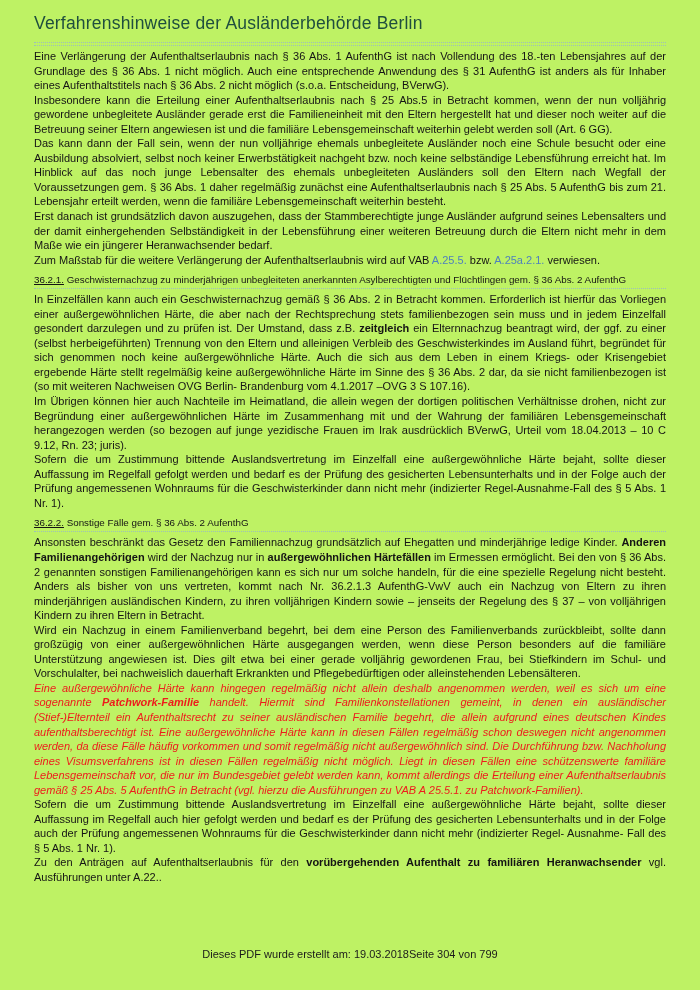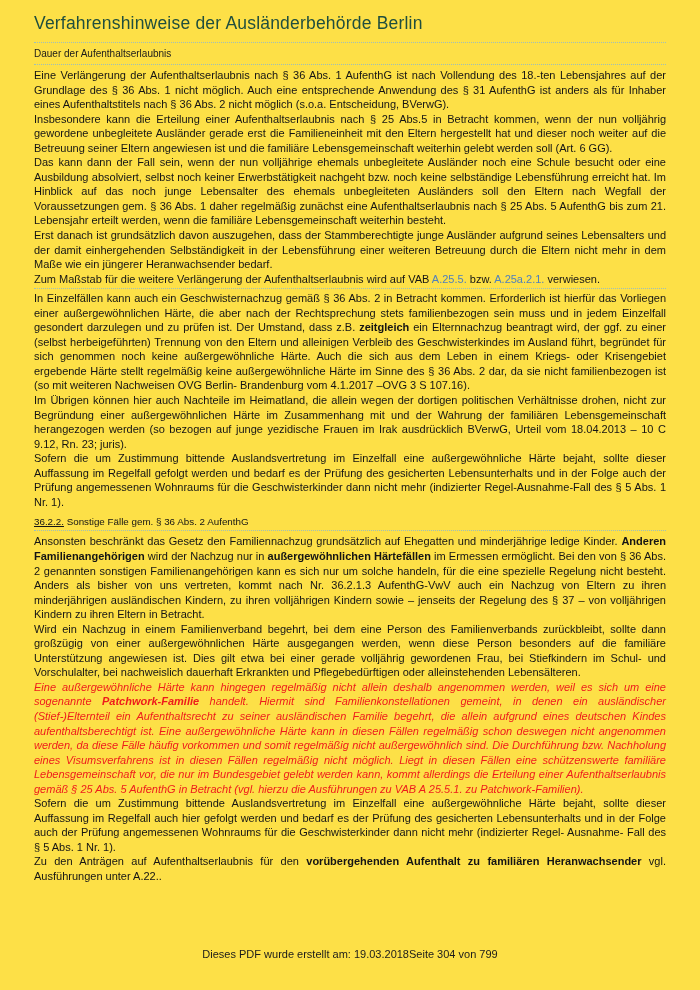--- a/index.html
+++ b/index.html
@@ -1,20 +1,20 @@
 <!DOCTYPE html>
 <html><head>
 <meta charset="utf-8">
 <style>
   html,body{margin:0;padding:0;background:#e8e8e8;}
   .page{
     position:relative;
     width:700px;height:990px;
     margin:0 auto;
-    background:#fde047;
+    background:#bef264;
     font-family:"Liberation Sans",sans-serif;
     color:#141414;
     overflow:hidden;
     box-sizing:border-box;
   }
   .content{padding:0 34px;}
   .doc-title{
     margin:0;padding-top:13px;padding-bottom:6px;
     font-size:17.5px;font-weight:400;letter-spacing:.2px;
     color:#1f4e3e;
@@ -56,28 +56,28 @@
     font-size:11px;color:#1a1a1a;
   }
 </style>
 </head>
 <body>
 
 <div class="page">
   <div class="content">
     <h1 class="doc-title">Verfahrenshinweise der Ausländerbehörde Berlin</h1>
     <div class="dotted"></div>
-    <div class="section-label">Dauer der Aufenthaltserlaubnis</div>
     <div class="dotted"></div>
     <div class="doc-body">
         <div class="para"><span class="r-normal">Eine Verlängerung der Aufenthaltserlaubnis nach § 36 Abs. 1 AufenthG ist nach Vollendung des 18.-ten Lebensjahres auf der Grundlage des § 36 Abs. 1 nicht möglich. Auch eine entsprechende Anwendung des § 31 AufenthG ist anders als für Inhaber eines Aufenthaltstitels nach § 36 Abs. 2 nicht möglich (s.o.a. Entscheidung, BVerwG).</span></div>
         <div class="para"><span class="r-normal">Insbesondere kann die Erteilung einer Aufenthaltserlaubnis nach § 25 Abs.5 in Betracht kommen, wenn der nun volljährig gewordene unbegleitete Ausländer gerade erst die Familieneinheit mit den Eltern hergestellt hat und dieser noch weiter auf die Betreuung seiner Eltern angewiesen ist und die familiäre Lebensgemeinschaft weiterhin gelebt werden soll (Art. 6 GG).</span></div>
         <div class="para"><span class="r-normal">Das kann dann der Fall sein, wenn der nun volljährige ehemals unbegleitete Ausländer noch eine Schule besucht oder eine Ausbildung absolviert, selbst noch keiner Erwerbstätigkeit nachgeht bzw. noch keine selbständige Lebensführung erreicht hat. Im Hinblick auf das noch junge Lebensalter des ehemals unbegleiteten Ausländers soll den Eltern nach Wegfall der Voraussetzungen gem. § 36 Abs. 1 daher regelmäßig zunächst eine Aufenthaltserlaubnis nach § 25 Abs. 5 AufenthG bis zum 21. Lebensjahr erteilt werden, wenn die familiäre Lebensgemeinschaft weiterhin besteht.</span></div>
         <div class="para"><span class="r-normal">Erst danach ist grundsätzlich davon auszugehen, dass der Stammberechtigte junge Ausländer aufgrund seines Lebensalters und der damit einhergehenden Selbständigkeit in der Lebensführung einer weiteren Betreuung durch die Eltern nicht mehr in dem Maße wie ein jüngerer Heranwachsender bedarf.</span></div>
         <div class="para"><span class="r-normal">Zum Maßstab für die weitere Verlängerung der Aufenthaltserlaubnis wird auf VAB </span><span class="r-link">A.25.5.</span><span class="r-normal"> bzw. </span><span class="r-link">A.25a.2.1.</span><span class="r-normal"> verwiesen.</span></div>
+        <div class="h-small"><span class="r-usmall">36.2.1.</span><span class="r-normal"> Geschwisternachzug zu minderjährigen unbegleiteten anerkannten Asylberechtigten und Flüchtlingen gem. § 36 Abs. 2 AufenthG</span></div>
         <div class="dotted"></div>
         <div class="para"><span class="r-normal">In Einzelfällen kann auch ein Geschwisternachzug gemäß § 36 Abs. 2 in Betracht kommen. Erforderlich ist hierfür das Vorliegen einer außergewöhnlichen Härte, die aber nach der Rechtsprechung stets familienbezogen sein muss und in jedem Einzelfall gesondert darzulegen und zu prüfen ist. Der Umstand, dass z.B. </span><span class="r-bold">zeitgleich</span><span class="r-normal"> ein Elternnachzug beantragt wird, der ggf. zu einer (selbst herbeigeführten) Trennung von den Eltern und alleinigen Verbleib des Geschwisterkindes im Ausland führt, begründet für sich genommen noch keine außergewöhnliche Härte. Auch die sich aus dem Leben in einem Kriegs- oder Krisengebiet ergebende Härte stellt regelmäßig keine außergewöhnliche Härte im Sinne des § 36 Abs. 2 dar, da sie nicht familienbezogen ist (so mit weiteren Nachweisen OVG Berlin- Brandenburg vom 4.1.2017 –OVG 3 S 107.16).</span></div>
         <div class="para"><span class="r-normal">Im Übrigen können hier auch Nachteile im Heimatland, die allein wegen der dortigen politischen Verhältnisse drohen, nicht zur Begründung einer außergewöhnlichen Härte im Zusammenhang mit und der Wahrung der familiären Lebensgemeinschaft herangezogen werden (so bezogen auf junge yezidische Frauen im Irak ausdrücklich BVerwG, Urteil vom 18.04.2013 – 10 C 9.12, Rn. 23; juris).</span></div>
         <div class="para"><span class="r-normal">Sofern die um Zustimmung bittende Auslandsvertretung im Einzelfall eine außergewöhnliche Härte bejaht, sollte dieser Auffassung im Regelfall gefolgt werden und bedarf es der Prüfung des gesicherten Lebensunterhalts und in der Folge auch der Prüfung angemessenen Wohnraums für die Geschwisterkinder dann nicht mehr (indizierter Regel-Ausnahme-Fall des § 5 Abs. 1 Nr. 1).</span></div>
         <div class="h-small"><span class="r-usmall">36.2.2.</span><span class="r-normal"> Sonstige Fälle gem. § 36 Abs. 2 AufenthG</span></div>
         <div class="dotted"></div>
         <div class="para"><span class="r-normal">Ansonsten beschränkt das Gesetz den Familiennachzug grundsätzlich auf Ehegatten und minderjährige ledige Kinder. </span><span class="r-bold">Anderen Familienangehörigen</span><span class="r-normal"> wird der Nachzug nur in </span><span class="r-bold">außergewöhnlichen Härtefällen</span><span class="r-normal"> im Ermessen ermöglicht. Bei den von § 36 Abs. 2 genannten sonstigen Familienangehörigen kann es sich nur um solche handeln, für die eine spezielle Regelung nicht besteht. Anders als bisher von uns vertreten, kommt nach Nr. 36.2.1.3 AufenthG-VwV auch ein Nachzug von Eltern zu ihren minderjährigen ausländischen Kindern, zu ihren volljährigen Kindern sowie – jenseits der Regelung des § 37 – von volljährigen Kindern zu ihren Eltern in Betracht.</span></div>
         <div class="para"><span class="r-normal">Wird ein Nachzug in einem Familienverband begehrt, bei dem eine Person des Familienverbands zurückbleibt, sollte dann großzügig von einer außergewöhnlichen Härte ausgegangen werden, wenn diese Person besonders auf die familiäre Unterstützung angewiesen ist. Dies gilt etwa bei einer gerade volljährig gewordenen Frau, bei Stiefkindern im Schul- und Vorschulalter, bei nachweislich dauerhaft Erkrankten und Pflegebedürftigen oder alleinstehenden Lebensälteren.</span></div>
         <div class="para"><span class="r-red">Eine außergewöhnliche Härte kann hingegen regelmäßig nicht allein deshalb angenommen werden, weil es sich um eine sogenannte </span><span class="r-redbold">Patchwork-Familie</span><span class="r-red"> handelt. Hiermit sind Familienkonstellationen gemeint, in denen ein ausländischer (Stief-)Elternteil ein Aufenthaltsrecht zu seiner ausländischen Familie begehrt, die allein aufgrund eines deutschen Kindes aufenthaltsberechtigt ist. Eine außergewöhnliche Härte kann in diesen Fällen regelmäßig schon deswegen nicht angenommen werden, da diese Fälle häufig vorkommen und somit regelmäßig nicht außergewöhnlich sind. Die Durchführung bzw. Nachholung eines Visumsverfahrens ist in diesen Fällen regelmäßig nicht möglich. Liegt in diesen Fällen eine schützenswerte familiäre Lebensgemeinschaft vor, die nur im Bundesgebiet gelebt werden kann, kommt allerdings die Erteilung einer Aufenthaltserlaubnis gemäß § 25 Abs. 5 AufenthG in Betracht (vgl. hierzu die Ausführungen zu VAB A 25.5.1. zu Patchwork-Familien).</span></div>
         <div class="para"><span class="r-normal">Sofern die um Zustimmung bittende Auslandsvertretung im Einzelfall eine außergewöhnliche Härte bejaht, sollte dieser Auffassung im Regelfall auch hier gefolgt werden und bedarf es der Prüfung des gesicherten Lebensunterhalts und in der Folge auch der Prüfung angemessenen Wohnraums für die Geschwisterkinder dann nicht mehr (indizierter Regel- Ausnahme- Fall des § 5 Abs. 1 Nr. 1).</span></div>

